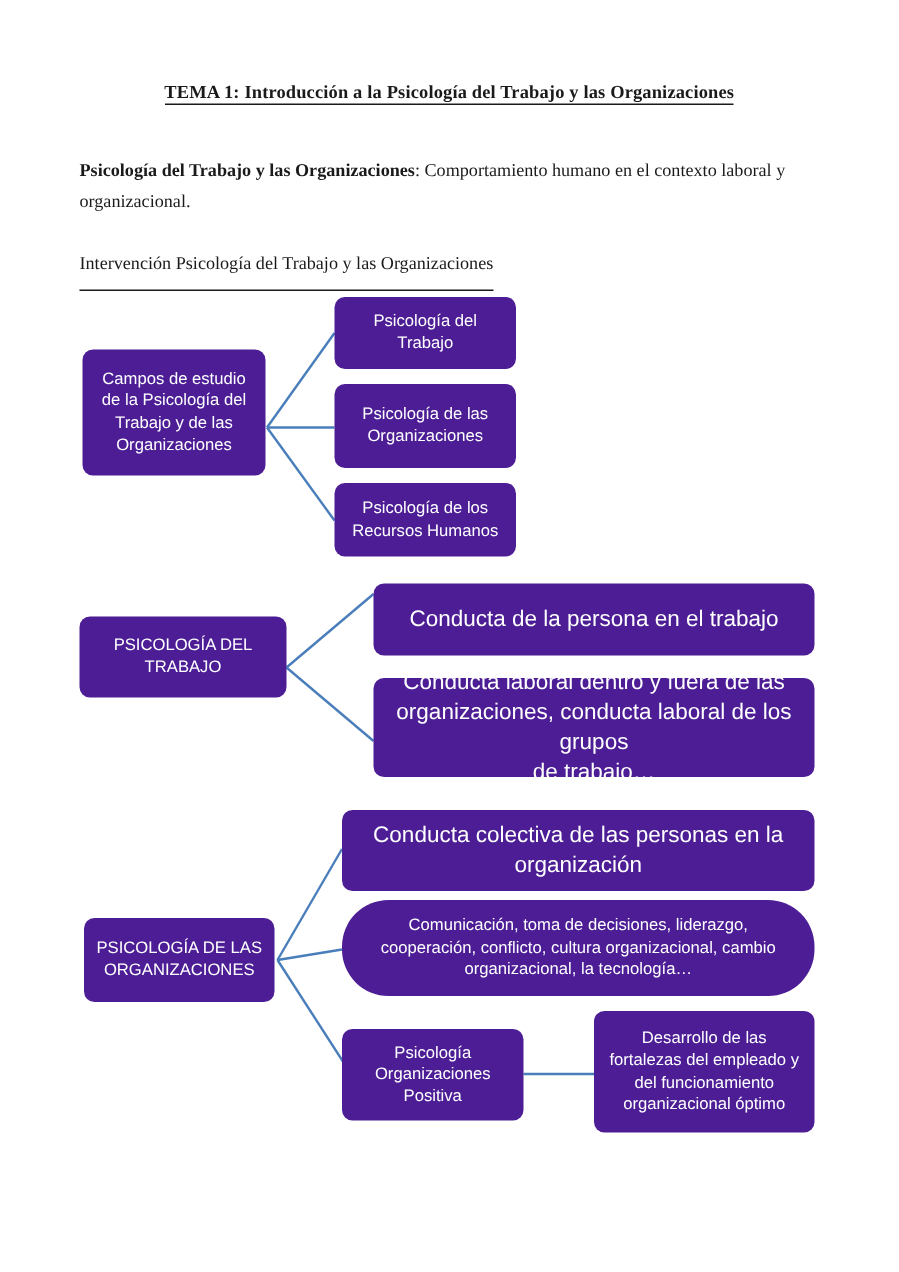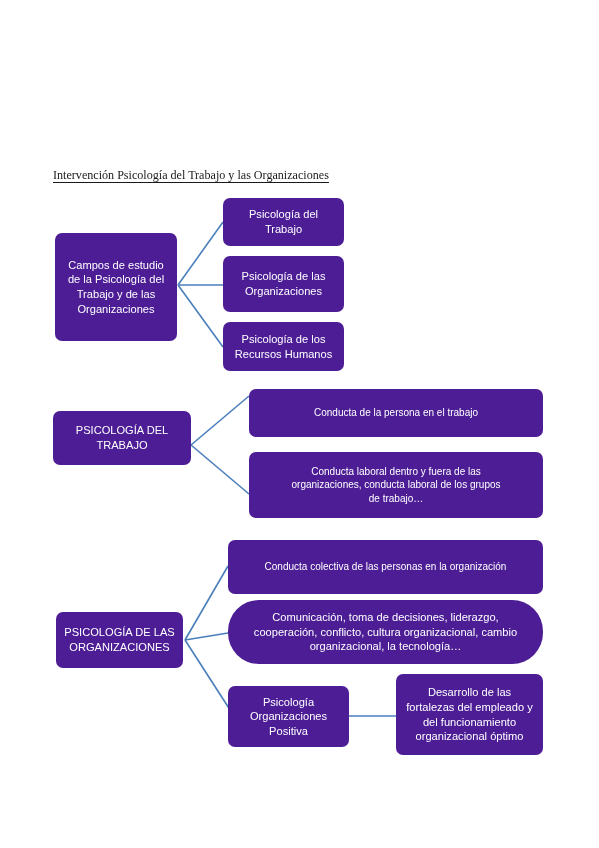--- a/index.html
+++ b/index.html
@@ -52,21 +52,21 @@
   .sub-head {
     position: absolute;
     left: 53px;
     top: 168px;
     font-family: "Liberation Serif", serif;
     font-size: 12.1px;
     color: #1a1a1a;
   }
   .sub-head span {
     border-bottom: 1px solid #1a1a1a;
-    padding-bottom: 0;
+    padding-bottom: 11px;
   }
   .connectors {
     position: absolute;
     left: 0; top: 0;
     width: 599px; height: 848px;
   }
   .node {
     position: absolute;
     background: #4c1d95;
     border-radius: 7px;
@@ -80,28 +80,34 @@
     padding: 2px 6px;
     line-height: 1.32;
     pointer-events: auto;
   }
   .node .txt {
     display: block;
     width: 100%;
     white-space: pre-line;
   }
   .n-md  { font-size: 11.1px; }
-  .n-lg  { font-size: 10px; }
+  .n-lg  { font-size: 15px; }
 </style>
 </head>
 <body>
 
 <div class="page">
 
+  <div class="doc-title">
+    <span>TEMA 1: Introducción a la Psicología del Trabajo y las Organizaciones</span>
+  </div>
 
+  <div class="para">
+    <b>Psicología del Trabajo y las Organizaciones</b><span>: Comportamiento humano en el contexto laboral y organizacional.</span>
+  </div>
 
   <div class="sub-head">
     <span>Intervención Psicología del Trabajo y las Organizaciones</span>
   </div>
 
   <svg class="connectors" viewBox="0 0 599 848">
 
     <g stroke="#4a7ebb" stroke-width="1.6" fill="none">
       <line x1="178" y1="285" x2="223" y2="222"></line>
       <line x1="178" y1="285" x2="223" y2="285"></line>
@@ -117,21 +123,21 @@
       <line x1="185" y1="640" x2="228" y2="566"></line>
       <line x1="185" y1="640" x2="228" y2="633"></line>
       <line x1="185" y1="640" x2="234" y2="716"></line>
     </g>
 
     <g stroke="#4a7ebb" stroke-width="1.6" fill="none">
       <line x1="349" y1="716" x2="396" y2="716"></line>
     </g>
   </svg>
 
-  <div class="node n-md" style="left:55px;  top:233px;  width:122px; height:108px;">
+  <div class="node n-md" style="left:55px;  top:233px;  width:122px; height:84px;">
     <span class="txt">Campos de estudio
 de la Psicología del
 Trabajo y de las
 Organizaciones</span>
   </div>
   <div class="node n-md" style="left:223px; top:198px; width:121px; height:48px;">
     <span class="txt">Psicología del Trabajo</span>
   </div>
   <div class="node n-md" style="left:223px; top:256px; width:121px; height:56px;">
     <span class="txt">Psicología de las

